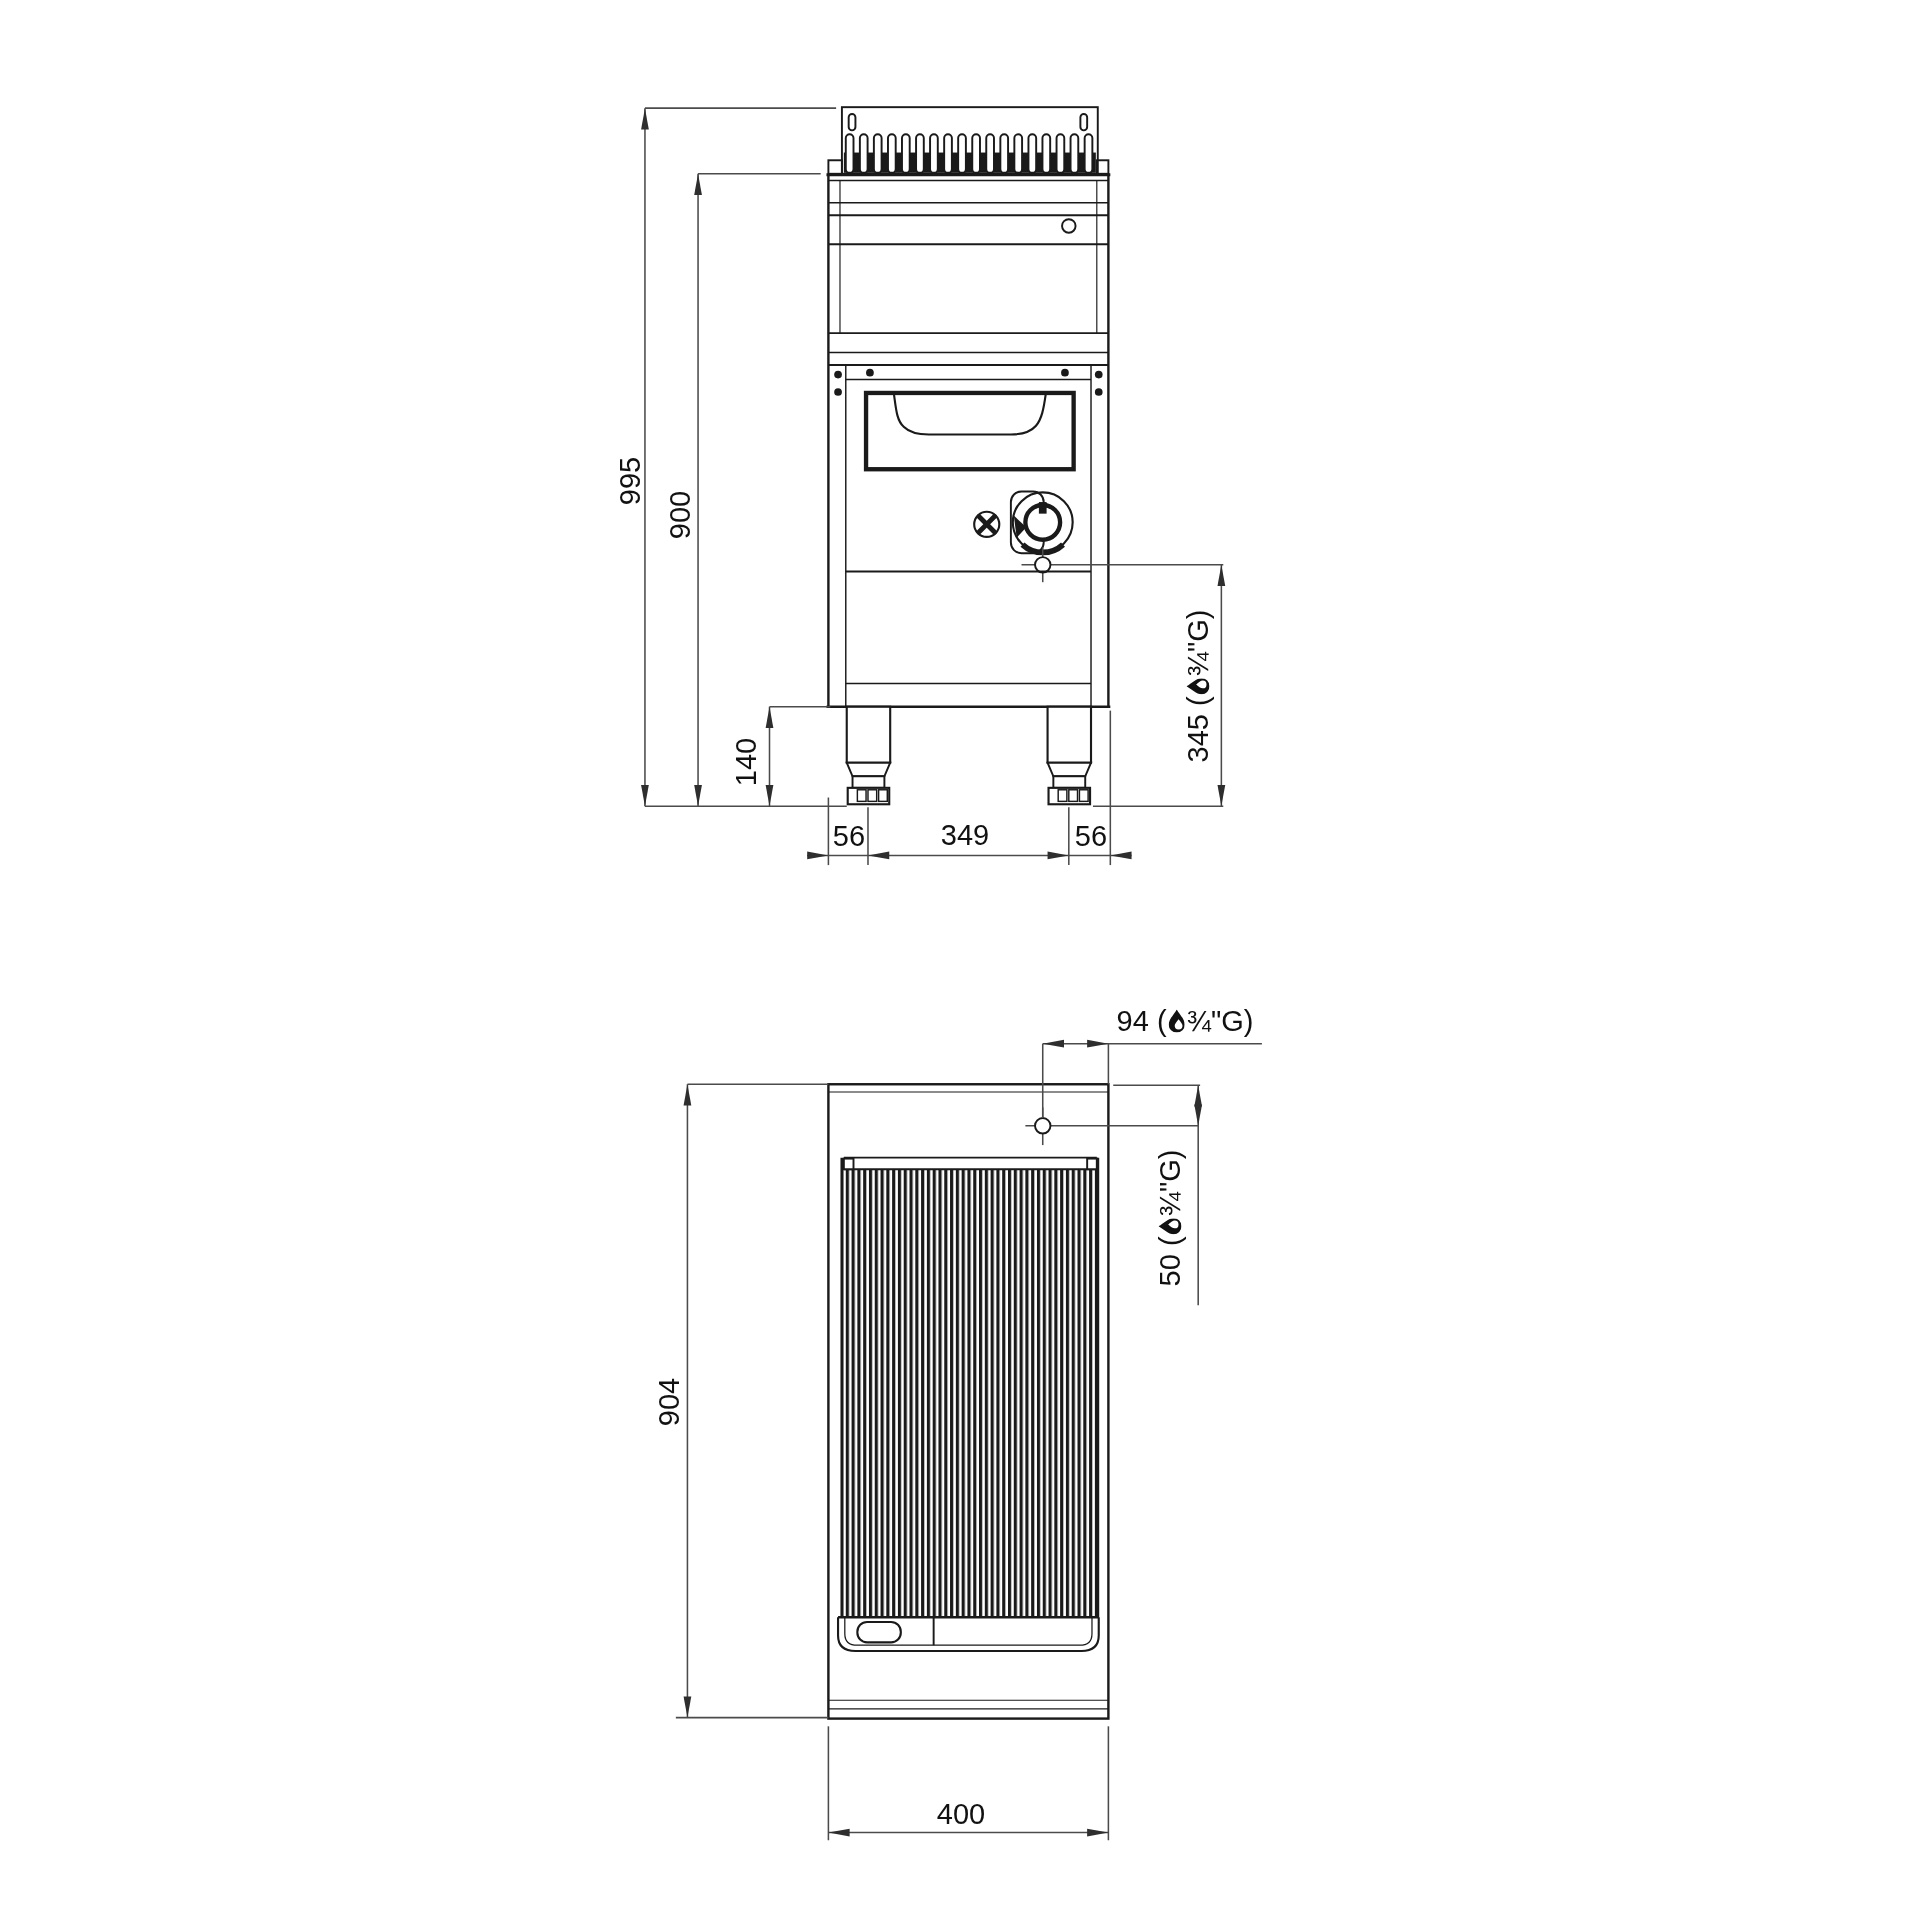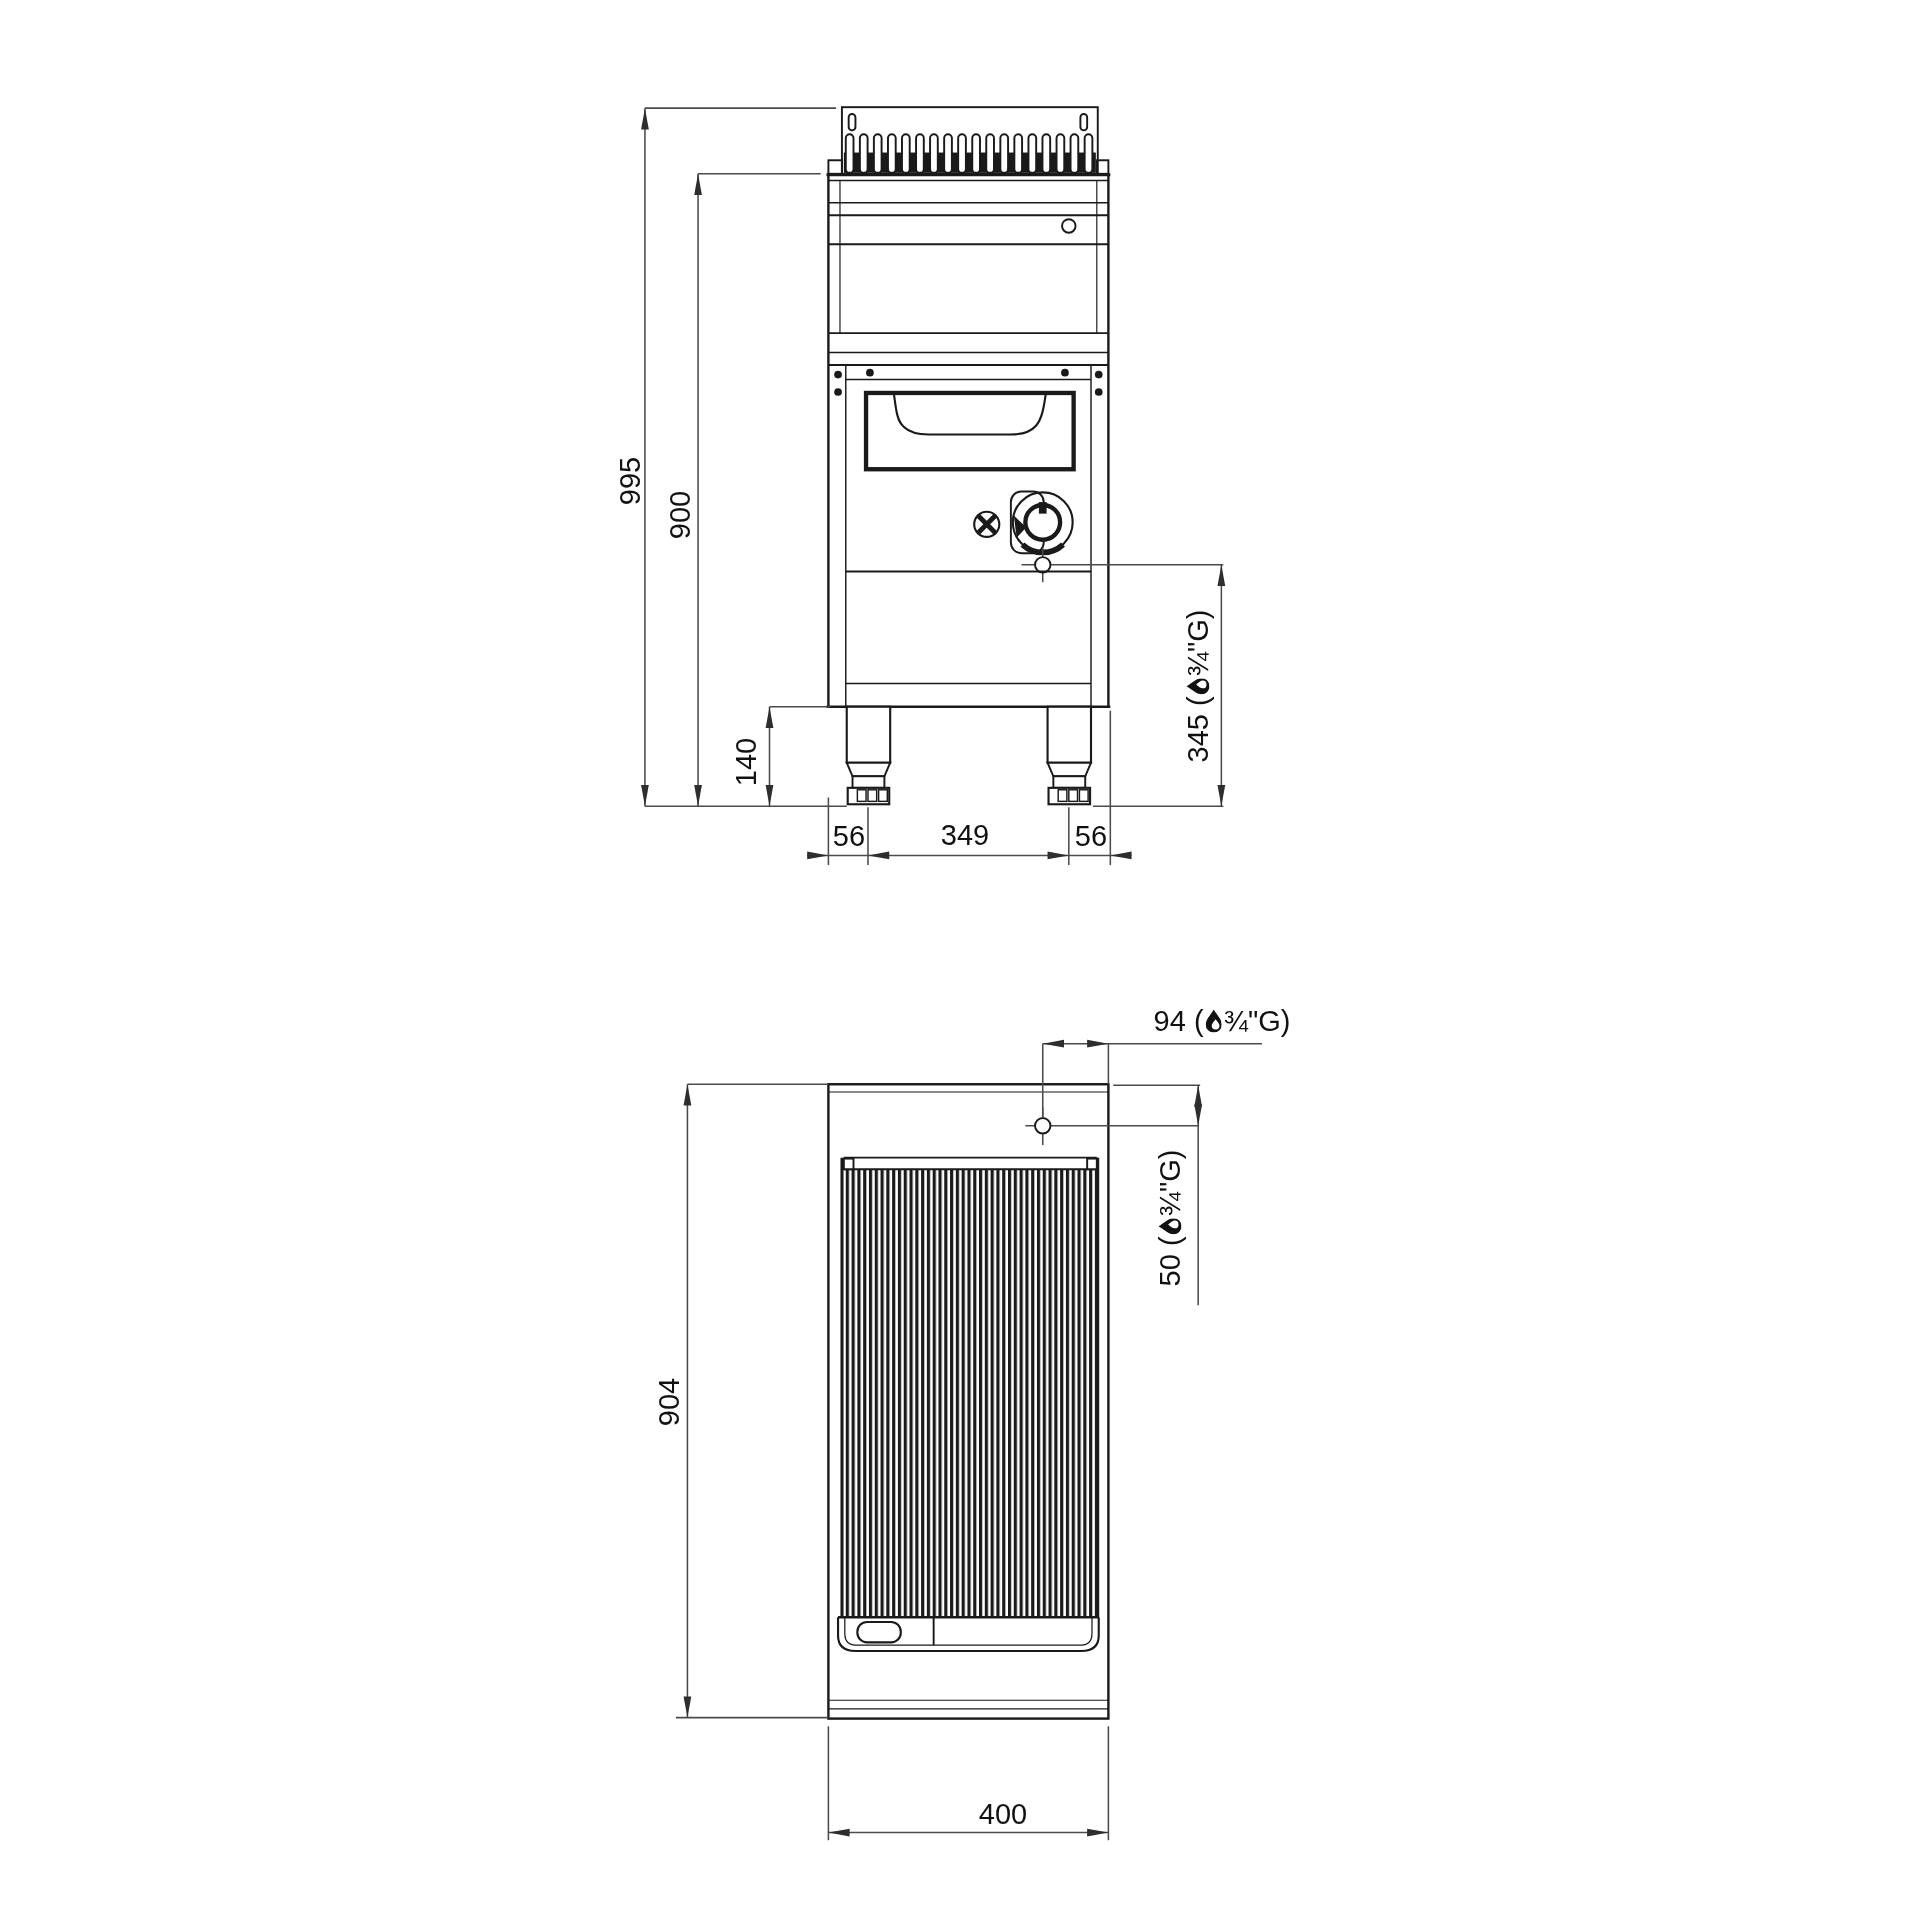--- a/index.html
+++ b/index.html
@@ -261,25 +261,25 @@
 <div class="lab rot" style="left:1198px;top:686px;">
   <span>345 (</span><svg class="flame" viewBox="0 0 14 20">
         <path d="M7,0 C4.5,4.5 0,8.5 0,13.2 A7,6.8 0 0 0 14,13.2 C14,8.5 9.5,4.5 7,0 Z" fill="#111"></path>
         <path d="M8.6,8.4 C7,10.6 5.2,12.2 5.2,14.2 A3.4,3.2 0 0 0 12,14.2 C12,12.2 10.2,10.6 8.6,8.4 Z" fill="#fff"></path>
       </svg><span>¾"G)</span>
 </div>
 
 <div class="lab rot" style="left:669px;top:1402px;">
   <span>904</span>
 </div>
-<div class="lab" style="left:1003px;top:1814px;">
+<div class="lab" style="left:961px;top:1814px;">
   <span>400</span>
 </div>
 
-<div class="lab" style="left:1222px;top:1021px;">
+<div class="lab" style="left:1185px;top:1021px;">
   <span>94 (</span><svg class="flame" viewBox="0 0 14 20">
         <path d="M7,0 C4.5,4.5 0,8.5 0,13.2 A7,6.8 0 0 0 14,13.2 C14,8.5 9.5,4.5 7,0 Z" fill="#111"></path>
         <path d="M8.6,8.4 C7,10.6 5.2,12.2 5.2,14.2 A3.4,3.2 0 0 0 12,14.2 C12,12.2 10.2,10.6 8.6,8.4 Z" fill="#fff"></path>
       </svg><span>¾"G)</span>
 </div>
 
 <div class="lab rot" style="left:1170px;top:1218px;">
   <span>50 (</span><svg class="flame" viewBox="0 0 14 20">
         <path d="M7,0 C4.5,4.5 0,8.5 0,13.2 A7,6.8 0 0 0 14,13.2 C14,8.5 9.5,4.5 7,0 Z" fill="#111"></path>
         <path d="M8.6,8.4 C7,10.6 5.2,12.2 5.2,14.2 A3.4,3.2 0 0 0 12,14.2 C12,12.2 10.2,10.6 8.6,8.4 Z" fill="#fff"></path>

